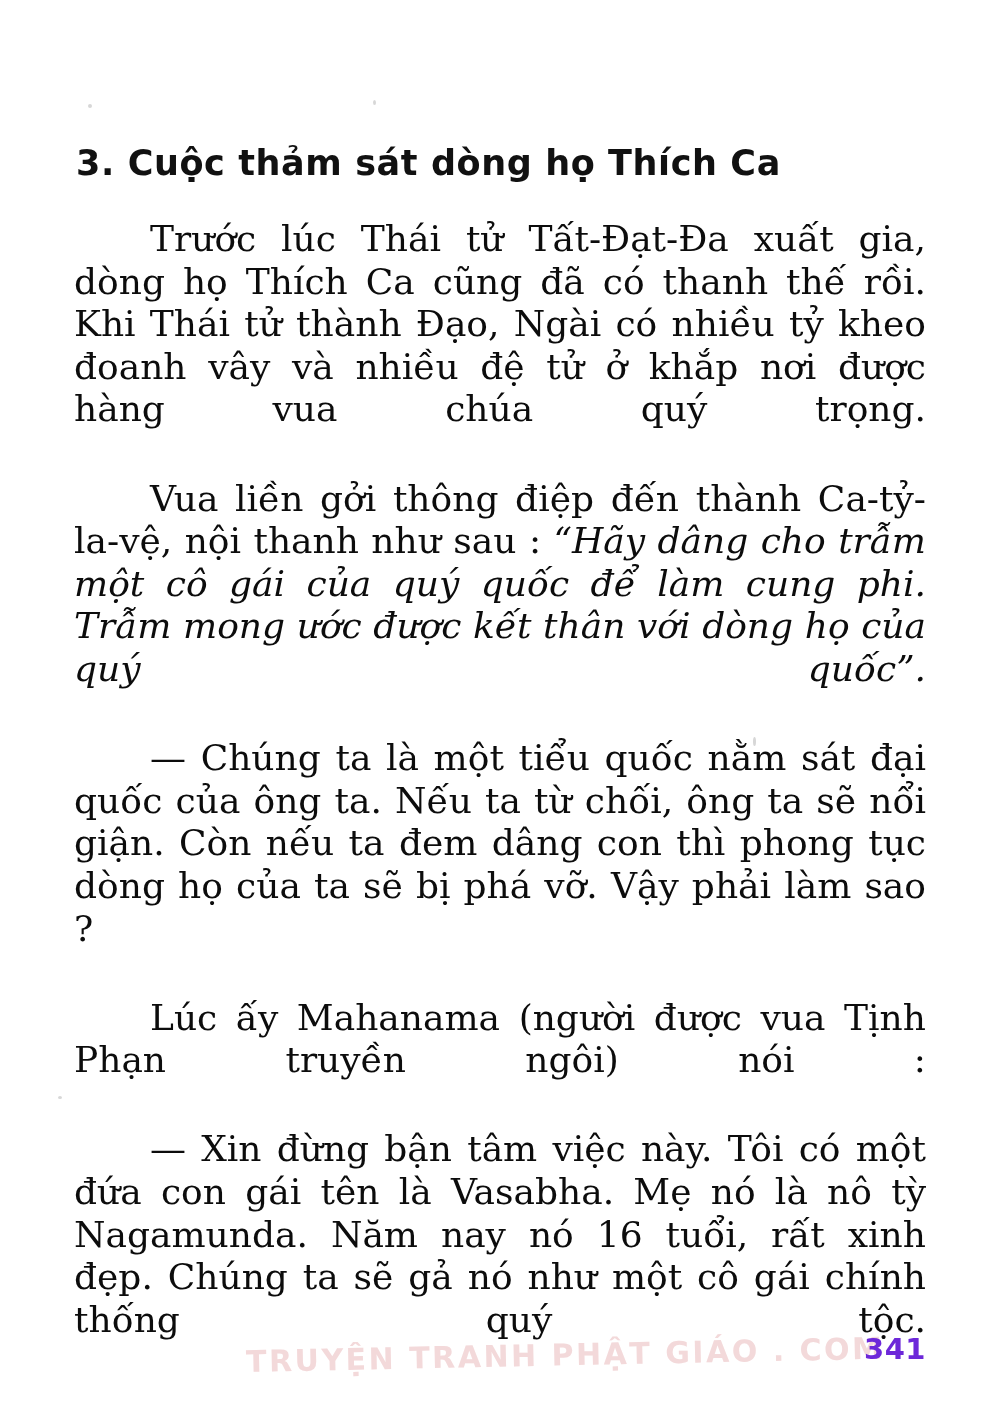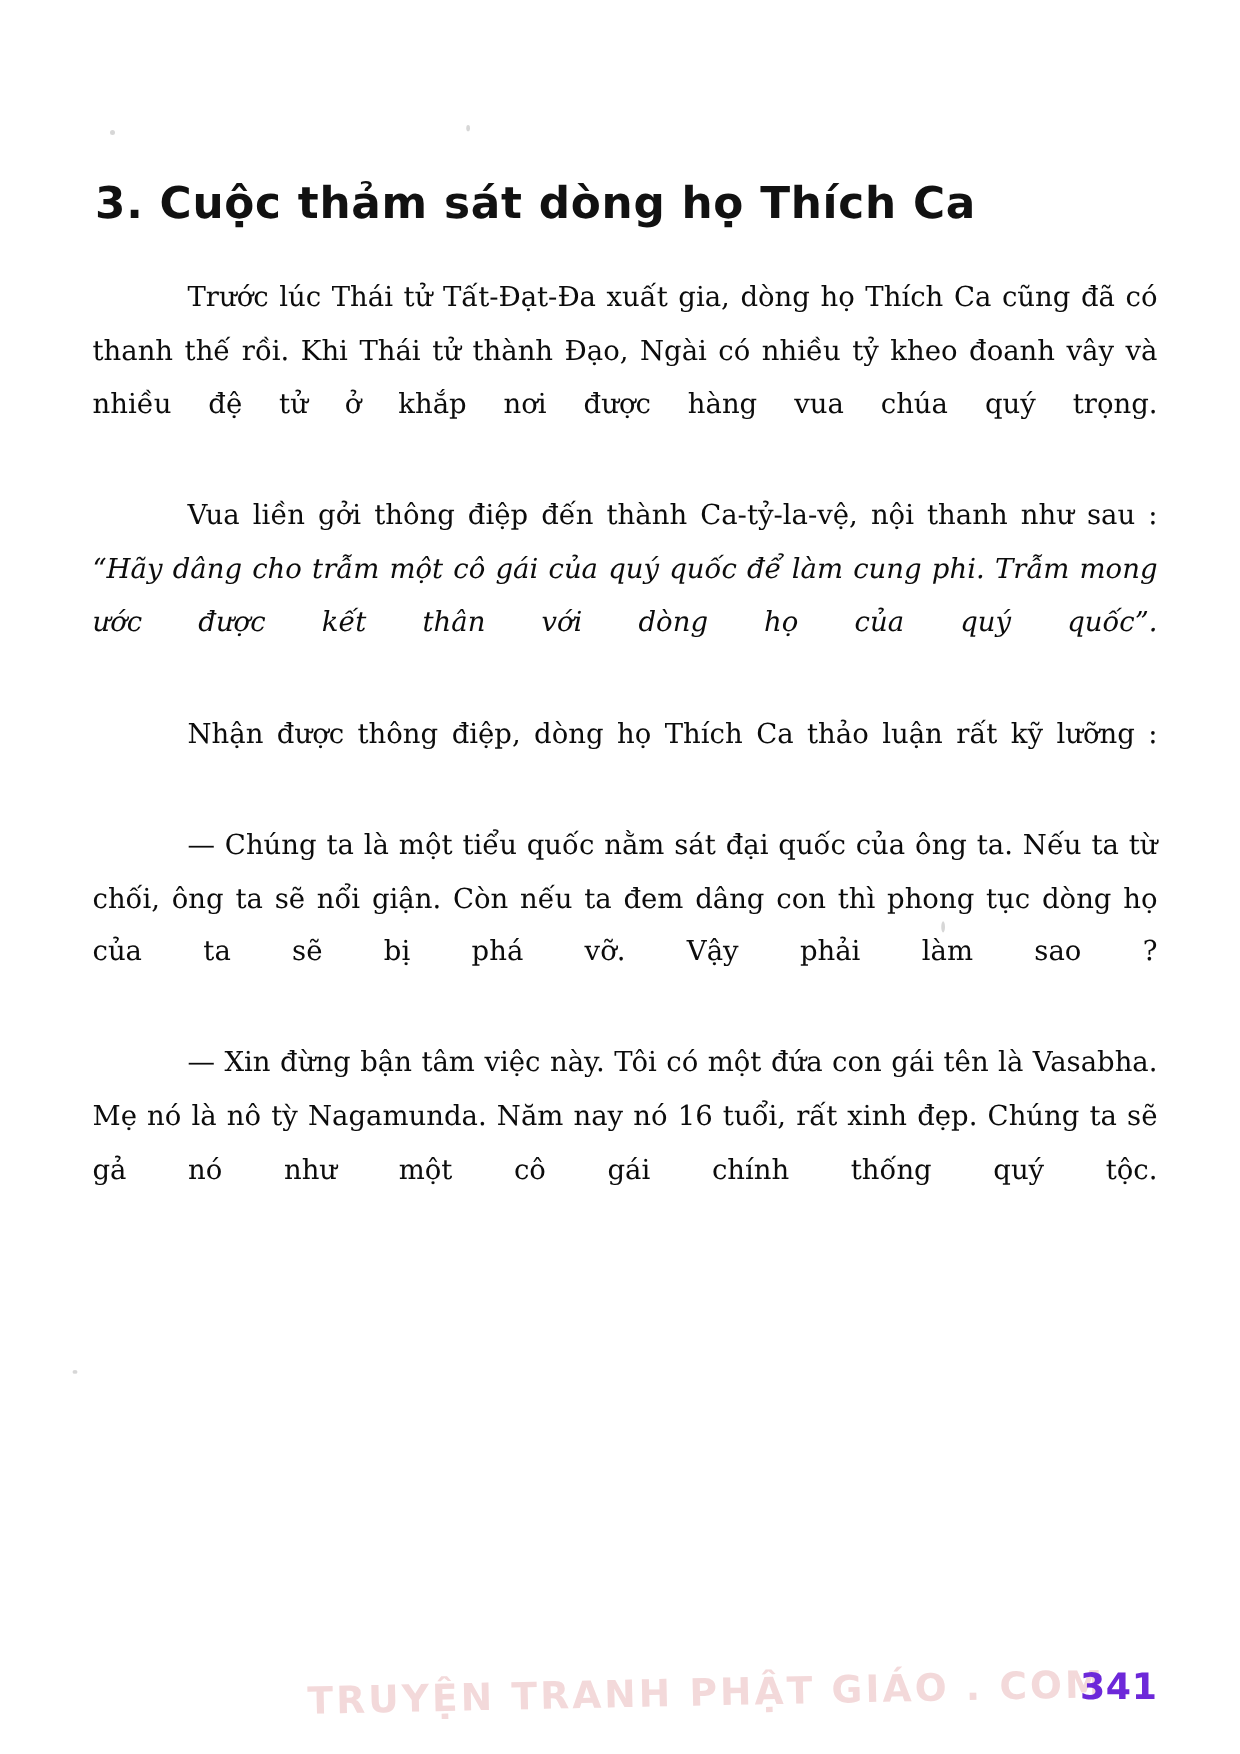--- a/index.html
+++ b/index.html
@@ -36,21 +36,21 @@
   
   .body-col {
     position: absolute;
     left: 74px;
     top: 218px;
     width: 852px;
   }
 
   .para {
     font-family: "DejaVu Serif", "Liberation Serif", serif;
-    font-size: 22px;
+    font-size: 36px;
     line-height: 42.6px;
     color: #0c0c0c;
     text-align: justify;
     text-justify: inter-word;
     text-indent: 76px;
     margin: 0 0 4px 0;
     -webkit-font-smoothing: none;
   }
 
   .para .it {
@@ -108,22 +108,22 @@
   <div class="speckle" style="left:88px; top:104px; width:4px; height:4px;"></div>
   <div class="speckle" style="left:373px; top:100px; width:3px; height:5px;"></div>
   <div class="speckle" style="left:58px; top:1096px; width:4px; height:3px;"></div>
   <div class="speckle" style="left:753px; top:737px; width:3px; height:9px;"></div>
 
   <h1 class="chapter-heading">3. Cuộc thảm sát dòng họ Thích Ca</h1>
 
   <div class="body-col">
     <p class="para"><span>Trước lúc Thái tử Tất-Đạt-Đa xuất gia, dòng họ Thích Ca cũng đã có thanh thế rồi. Khi Thái tử thành Đạo, Ngài có nhiều tỷ kheo đoanh vây và nhiều đệ tử ở khắp nơi được hàng vua chúa quý trọng.</span></p>
     <p class="para"><span>Vua liền gởi thông điệp đến thành Ca-tỷ-la-vệ, nội thanh như sau : </span><span class="it">“Hãy dâng cho trẫm một cô gái của quý quốc để làm cung phi. Trẫm mong ước được kết thân với dòng họ của quý quốc”.</span></p>
-    <p class="para"><span>Nhận được thông điệp, dòng họ Thích Ca thảo luận rất kỹ lưỡng :</span></p>
     <p class="para"><span>— Chúng ta là một tiểu quốc nằm sát đại quốc của ông ta. Nếu ta từ chối, ông ta sẽ nổi giận. Còn nếu ta đem dâng con thì phong tục dòng họ của ta sẽ bị phá vỡ. Vậy phải làm sao ?</span></p>
+    <p class="para"><span>Lúc ấy Mahanama (người được  vua Tịnh Phạn truyền ngôi) nói :</span></p>
     <p class="para"><span>— Xin đừng bận tâm việc này. Tôi có một đứa con gái tên là Vasabha. Mẹ nó là nô tỳ Nagamunda. Năm nay nó 16 tuổi, rất xinh đẹp. Chúng ta sẽ gả nó như một cô gái chính thống quý tộc.</span></p>
 
   </div>
 
   <div class="watermark" style="color: rgb(243, 217, 218);">TRUYỆN TRANH PHẬT GIÁO . COM</div>
 
   <div class="page-number">341</div>
 
 </div>
 

